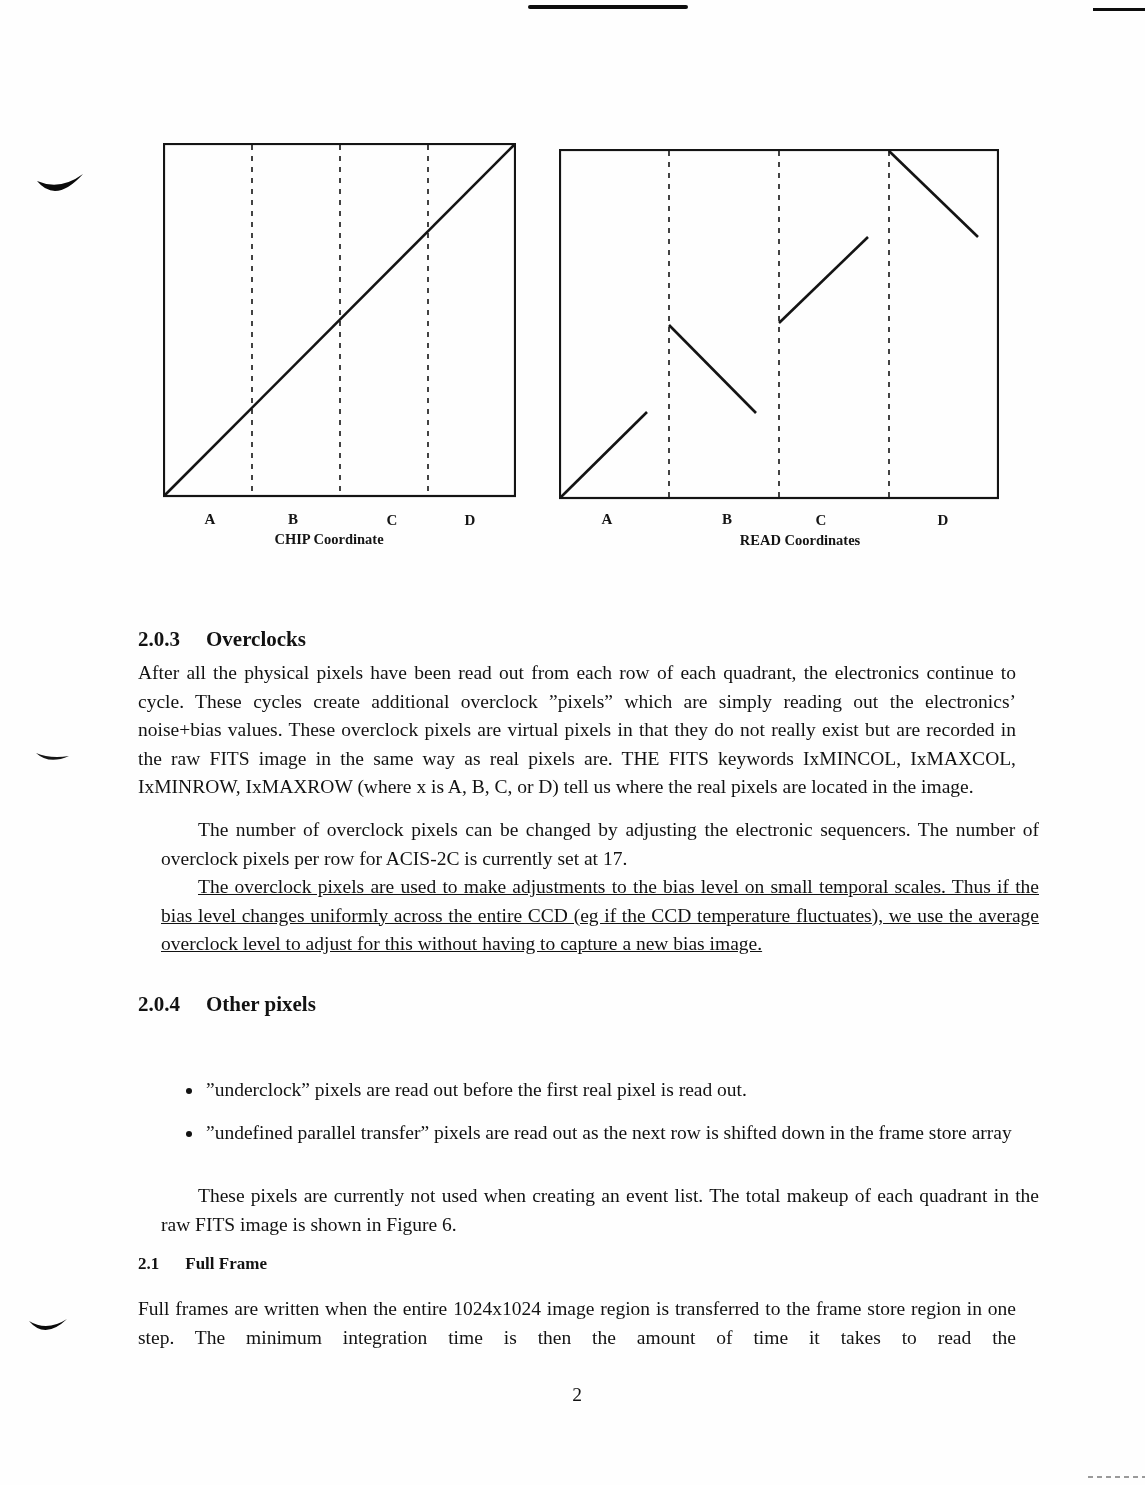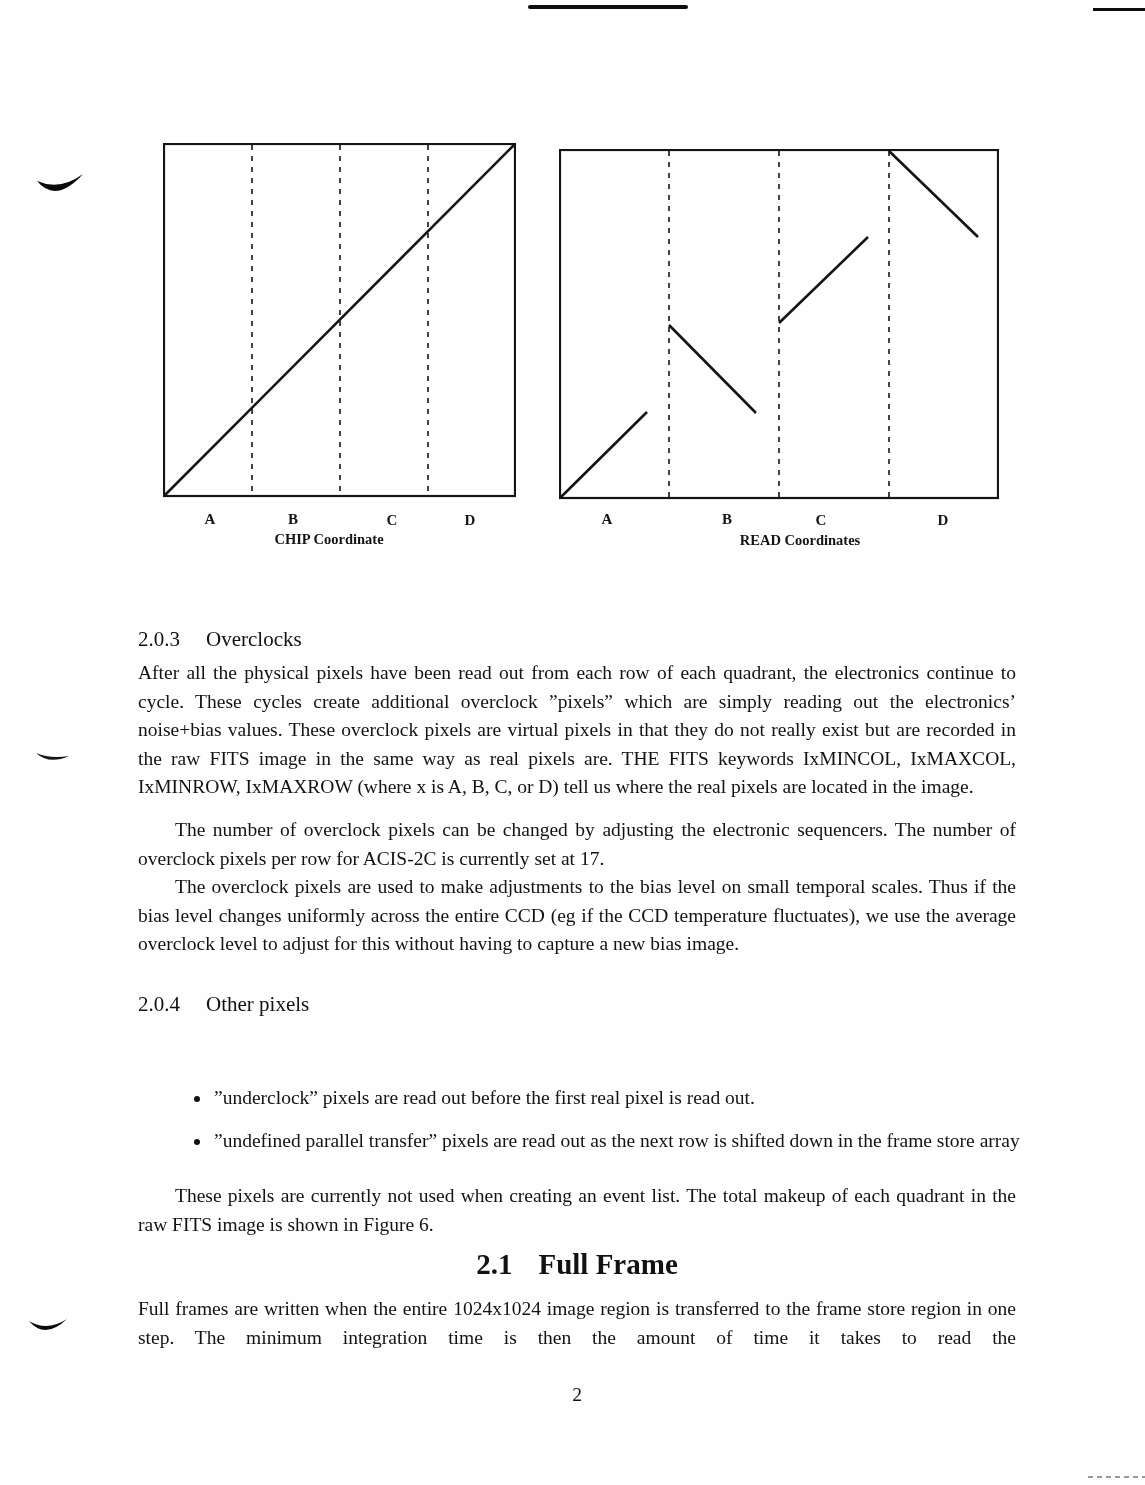--- a/index.html
+++ b/index.html
@@ -27,26 +27,26 @@
   .fig .dash  { stroke:#141414; stroke-width:1.6px; stroke-dasharray:5 6; }
   .fig text { font-family:"Liberation Serif","DejaVu Serif",serif; font-weight:bold;
               font-size:15px; fill:#141414; text-anchor:middle; }
   .fig text.axis { font-size:14.5px; }
   
   .tblock {
     position:absolute; left:138px; width:878px;
     font-size:19.5px; line-height:28.5px; text-align:justify;
   }
   .center { text-align:center; }
-  .indent { text-indent:37px; }
+  .indent { text-indent:37px;margin-left:23px; }
   .cont { text-align-last:justify; }
-  .h-sub { font-size:21px; font-weight:normal; text-align:left; }
-  .h-sec { font-size:29px; font-weight:bold; text-align:center; }
+  .h-sub { font-size:21px; font-weight:bold; text-align:left; }
+  .h-sec { font-size:17px; font-weight:bold; text-align:left; }
   .h-title { margin-left:26px; }
-  .bullets { margin:16px; padding:0 0 0 58px; list-style:disc; }
+  .bullets { margin:8px; padding:0 0 0 58px; list-style:disc; }
   .bullets li { margin-bottom:14px; padding-left:2px; }
   .pagenum { font-size:19.5px; }
 </style>
 </head>
 <body>
 
 <div class="page">
 
   <div class="artifact line-top-center"></div>
   <div class="artifact line-top-right"></div>
@@ -90,21 +90,21 @@
     <text x="384" y="376">D</text>
     <text class="axis" x="241" y="396">READ Coordinates</text>
   </svg>
 
 
   <div class="tblock h-sub" style="top:625px;">
     <span>2.0.3</span><span class="h-title">Overclocks</span>
   </div>
   <div class="tblock" style="top:659px;">After all the physical pixels have been read out from each row of each quadrant, the electronics continue to cycle. These cycles create additional overclock ”pixels” which are simply reading out the electronics’ noise+bias values. These overclock pixels are virtual pixels in that they do not really exist but are recorded in the raw FITS image in the same way as real pixels are. THE FITS keywords IxMINCOL, IxMAXCOL, IxMINROW, IxMAXROW (where x is A, B, C, or D) tell us where the real pixels are located in the image.</div>
   <div class="tblock indent" style="top:816px;">The number of overclock pixels can be changed by adjusting the electronic sequencers. The number of overclock pixels per row for ACIS-2C is currently set at 17.</div>
-  <div class="tblock indent" style="top:873px;">The overclock pixels are used to make adjustments to the bias level on small temporal scales. Thus if the bias level changes uniformly across the entire CCD (eg if the CCD temperature fluctuates), we use the average overclock level to adjust for this without having to capture a new bias image.</div>
+  <div class="tblock indent" style="top:873px;text-decoration:underline;">The overclock pixels are used to make adjustments to the bias level on small temporal scales. Thus if the bias level changes uniformly across the entire CCD (eg if the CCD temperature fluctuates), we use the average overclock level to adjust for this without having to capture a new bias image.</div>
 
   <div class="tblock h-sub" style="top:990px;">
     <span>2.0.4</span><span class="h-title">Other pixels</span>
   </div>
   <ul class="tblock bullets" style="top:1068px;">
     <li>”underclock” pixels are read out before the first real pixel is read out.</li>
     <li>”undefined parallel transfer” pixels are read out as the next row is shifted down in the frame store array</li>
   </ul>
   <div class="tblock indent" style="top:1182px;">These pixels are currently not used when creating an event list. The total makeup of each quadrant in the raw FITS image is shown in Figure 6.</div>
 

